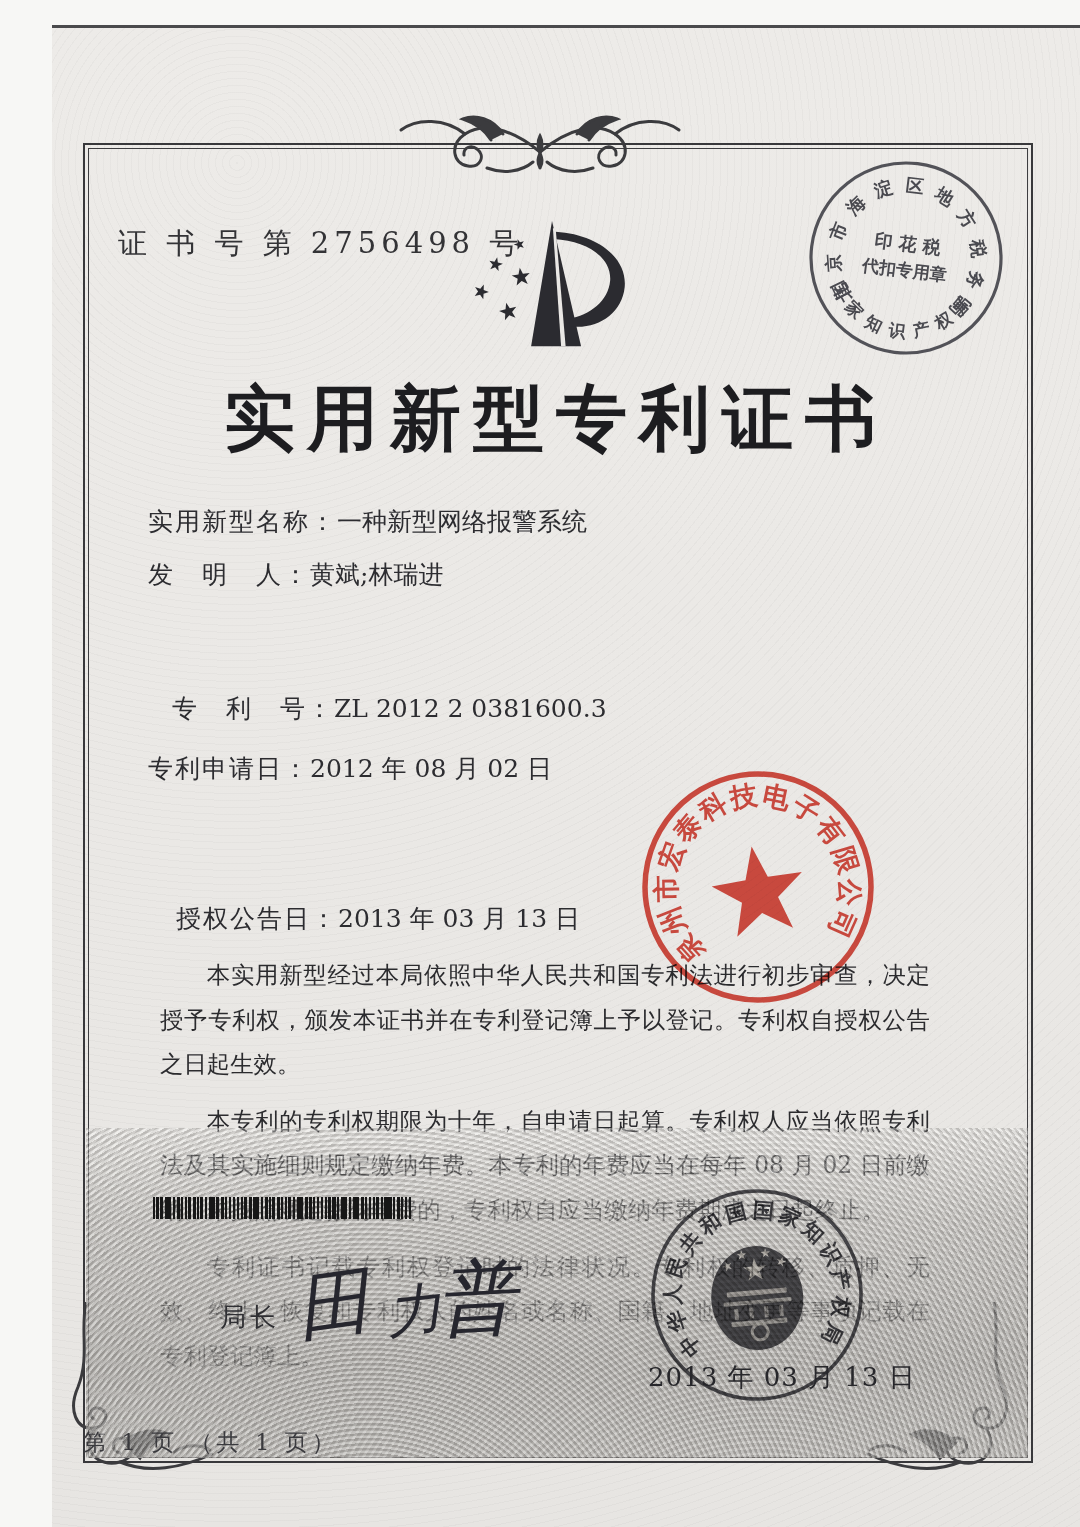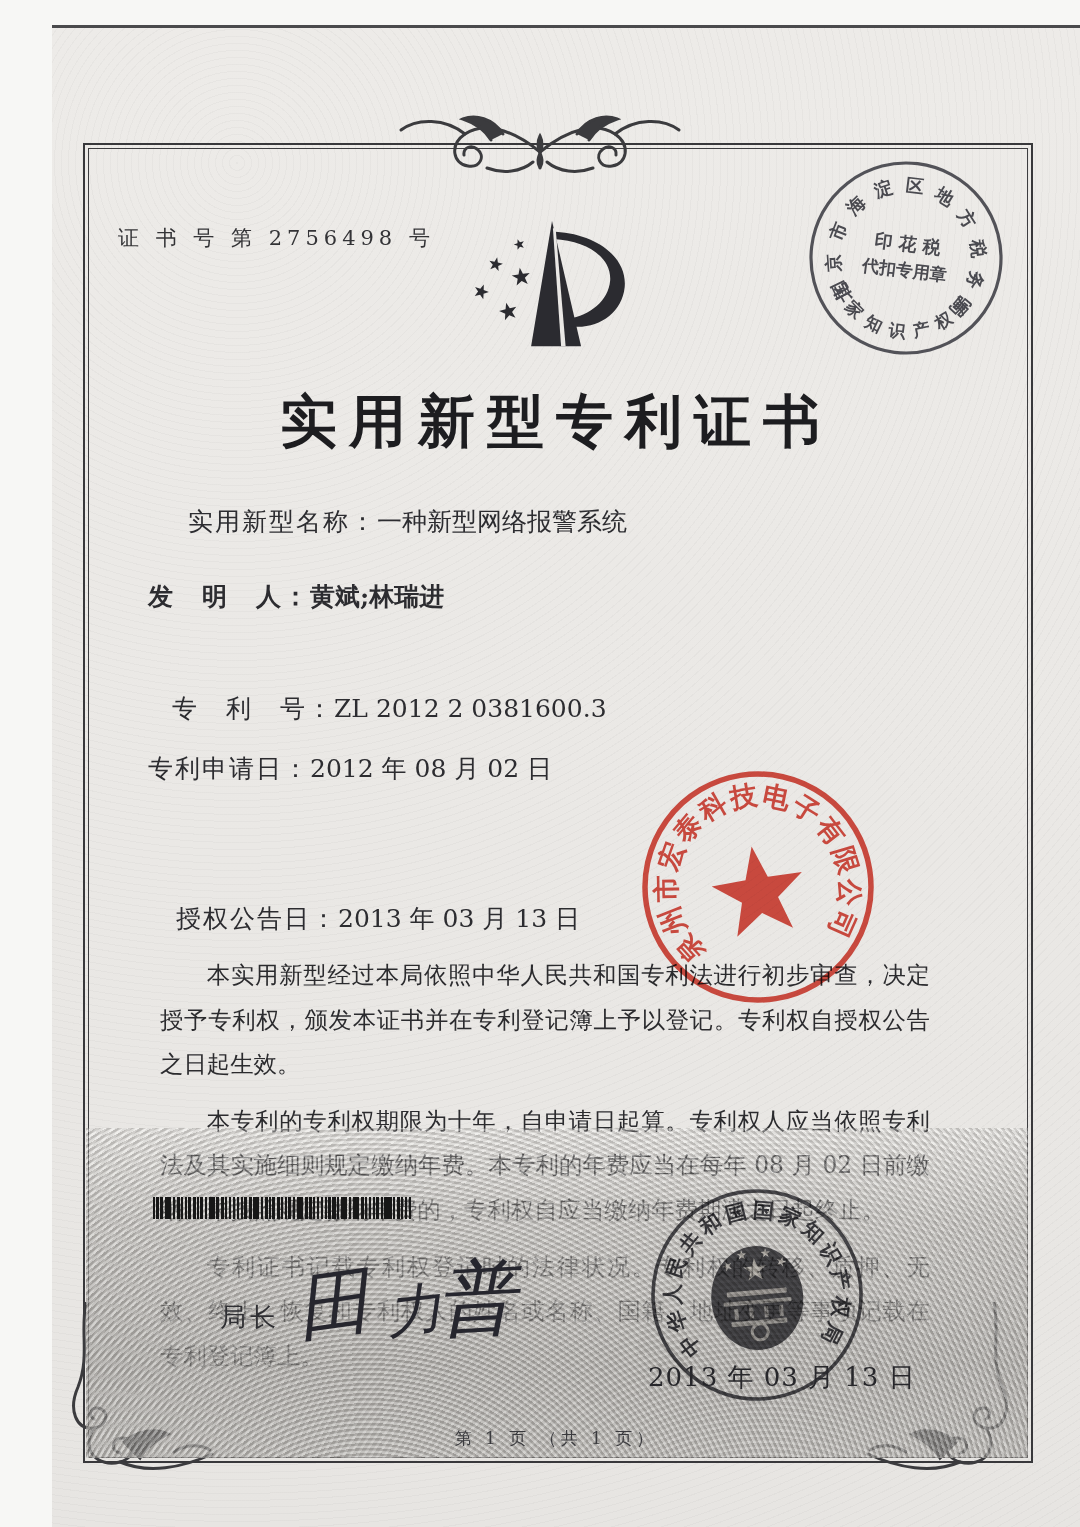--- a/index.html
+++ b/index.html
@@ -9,23 +9,23 @@
   
   #paper{left:52px;top:28px;width:1028px;height:1499px;
          background:linear-gradient(180deg,#edebe8 0%,#eae8e5 55%,#e7e5e2 100%);}
   #paper::after{content:"";position:absolute;inset:0;
          background:repeating-radial-gradient(circle at 18% 9%,rgba(120,120,120,.05) 0 1px,transparent 1px 7px);}
   #scan-top-line{left:52px;top:25px;width:1028px;height:3px;background:#4a4a4c;}
   
   #frame{left:83px;top:143px;width:946px;height:1316px;border:2px solid #38383b;}
   #frame::before{content:"";position:absolute;inset:3px;border:1px solid #3d3d40;}
   
-  #cert-no{left:118px;top:224px;font-size:21px;letter-spacing:5px;color:#333336;white-space:nowrap;}
-  #title{left:83px;top:372px;width:946px;text-align:center;font-size:57px;font-weight:bold;
-         letter-spacing:12px;color:#1d1d20;margin-top:12px;}
+  #cert-no{left:118px;top:224px;font-size:29px;letter-spacing:5px;color:#333336;white-space:nowrap;}
+  #title{left:83px;top:372px;width:946px;text-align:center;font-size:71px;font-weight:bold;
+         letter-spacing:12px;color:#1d1d20;}
   
   .field{left:148px;font-size:25px;white-space:nowrap;color:#2c2c30;}
   .field .lab{letter-spacing:2px;}
   
   #body-text{left:148px;top:941px;width:794px;font-size:23.4px;line-height:44.6px;
              text-align:justify;color:#2b2b2e;}
   #body-text p{margin:12px;text-indent:2em;}
   
   #guilloche{left:86px;top:1128px;width:942px;height:330px;
      background:
@@ -39,21 +39,21 @@
        repeating-linear-gradient(90deg,#171717 0 1px,transparent 1px 7px),
        repeating-linear-gradient(90deg,transparent 0 3px,#171717 3px 5px,transparent 5px 11px);}
   
   #sig-title{left:220px;top:1300px;font-size:26px;letter-spacing:4px;color:#2f2f33;}
   .sig-char{color:#26262e;font-family:"DejaVu Sans","Liberation Sans",sans-serif;font-style:italic;}
   #sig-c0{left:296px;top:1256px;font-size:74px;transform:rotate(-8deg);}
   #sig-c1{left:386px;top:1274px;font-size:56px;transform:rotate(-6deg);}
   #sig-c2{left:436px;top:1246px;font-size:80px;transform:rotate(-3deg);}
   
   #issue-date{left:648px;top:1360px;font-size:26px;letter-spacing:1px;color:#27272b;z-index:6;white-space:nowrap;}
-  #footer{left:83px;top:1427px;width:946px;text-align:center;font-size:17px;letter-spacing:4px;color:#3a3a3e;}
+  #footer{left:83px;top:1427px;width:946px;text-align:left;font-size:23px;letter-spacing:4px;color:#3a3a3e;}
   
   #tax-stamp{left:800px;top:152px;z-index:5;}
   #company-seal{left:633px;top:762px;z-index:5;mix-blend-mode:multiply;opacity:.88;}
   #office-seal{left:642px;top:1180px;z-index:5;mix-blend-mode:multiply;opacity:.95;}
   svg text{font-family:"DejaVu Serif","Liberation Serif",serif;}
 </style>
 </head>
 <body>
 
 <div id="stage">
@@ -143,24 +143,24 @@
           <text transform="translate(150.9 163.5) rotate(322.0)" text-anchor="middle" dominant-baseline="central" font-size="17" fill="#4a4a50" font-weight="bold">权</text>
           <text transform="translate(167.2 145.8) rotate(303.0)" text-anchor="middle" dominant-baseline="central" font-size="17" fill="#4a4a50" font-weight="bold">局</text>
         </g>
       <text x="106" y="98" text-anchor="middle" font-size="18" font-weight="bold" fill="#4a4a50">印 花 税</text>
       <text x="106" y="124" text-anchor="middle" font-size="17" font-weight="bold" fill="#4a4a50">代扣专用章</text>
     </g>
   </svg>
 
   <div class="abs" id="title">实用新型专利证书</div>
 
-  <div class="abs field" style="top:505px;margin-left:40px;">
+  <div class="abs field" style="top:505px;">
     <span class="lab">实用新型名称：</span><span>一种新型网络报警系统</span>
   </div>
-  <div class="abs field" style="top:580px;font-weight:bold;">
+  <div class="abs field" style="top:558px;">
     <span class="lab">发　明　人：</span><span>黄斌;林瑞进</span>
   </div>
   <div class="abs field" style="top:692px;margin-left:24px;">
     <span class="lab">专　利　号：</span><span>ZL 2012 2 0381600.3</span>
   </div>
   <div class="abs field" style="top:752px;">
     <span class="lab">专利申请日：</span><span>2012 年 08 月 02 日</span>
   </div>
   <div class="abs field" style="top:902px;margin-left:28px;">
     <span class="lab">授权公告日：</span><span>2013 年 03 月 13 日</span>

